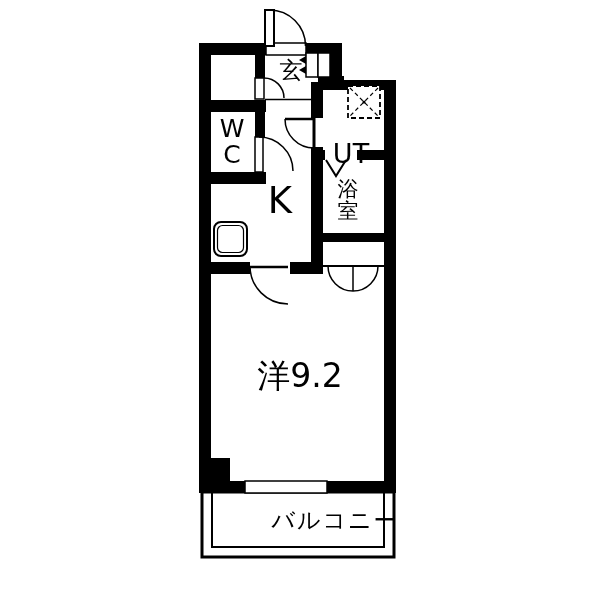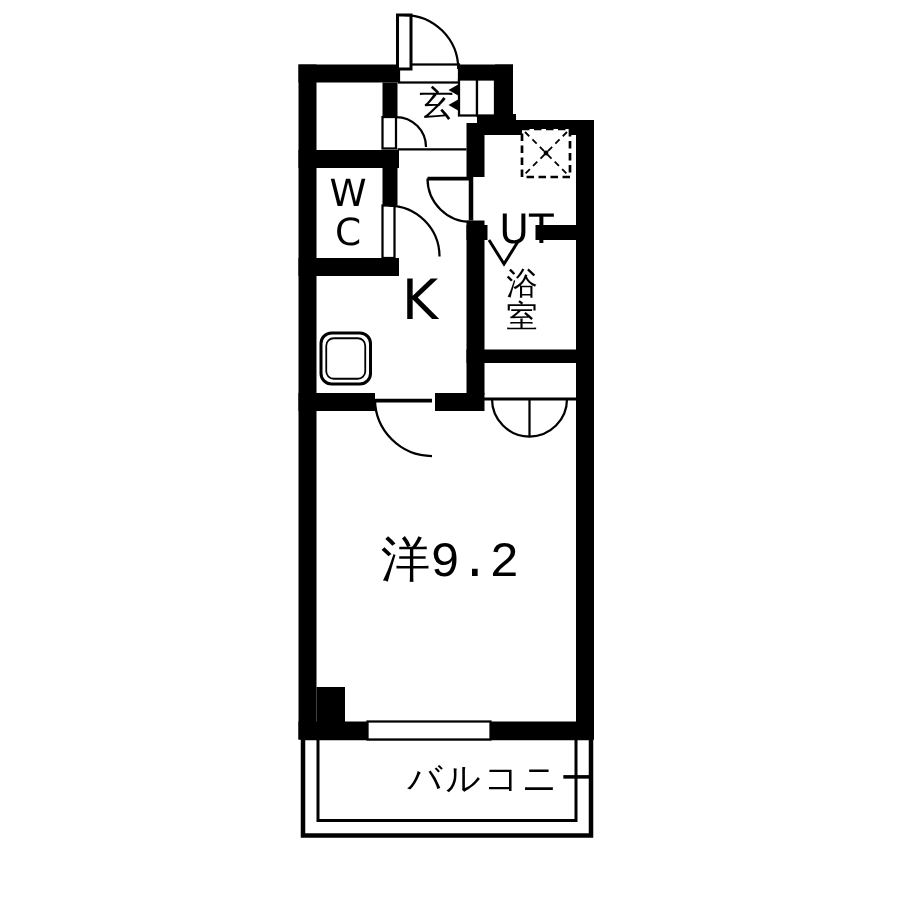--- a/index.html
+++ b/index.html
@@ -17,21 +17,21 @@
     color:#000;
     text-align:center;
     white-space:nowrap;
     line-height:1.05;
   }
   .lbl-entrance{left:291px;top:70px;font-size:23px;}
   .lbl-wc{left:232px;top:142px;font-size:25px;line-height:26px;}
   .lbl-ut{left:351px;top:130px;font-size:27px;margin-top:24px;}
   .lbl-bath{left:348px;top:200px;font-size:21px;line-height:22px;}
   .lbl-kitchen{left:280px;top:201px;font-size:37px;}
-  .lbl-room{left:300px;top:376px;font-size:33px;font-family:Liberation Mono, monospace;}
+  .lbl-room{left:300px;top:376px;font-size:33px;}
   .lbl-balcony{left:303px;top:520px;font-size:23px;letter-spacing:2px;margin-left:32px;}
 </style>
 </head>
 <body>
 
 <div class="canvas">
 
   <svg class="plan-svg" width="600" height="600" viewBox="0 0 600 600">
 
     <g>

